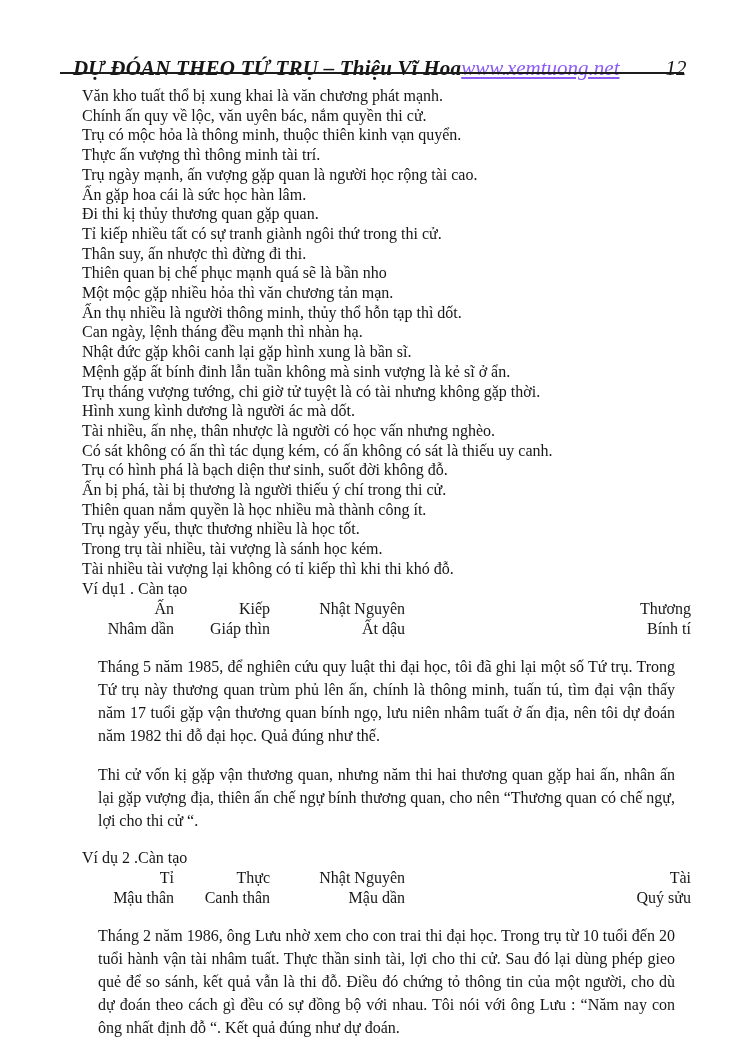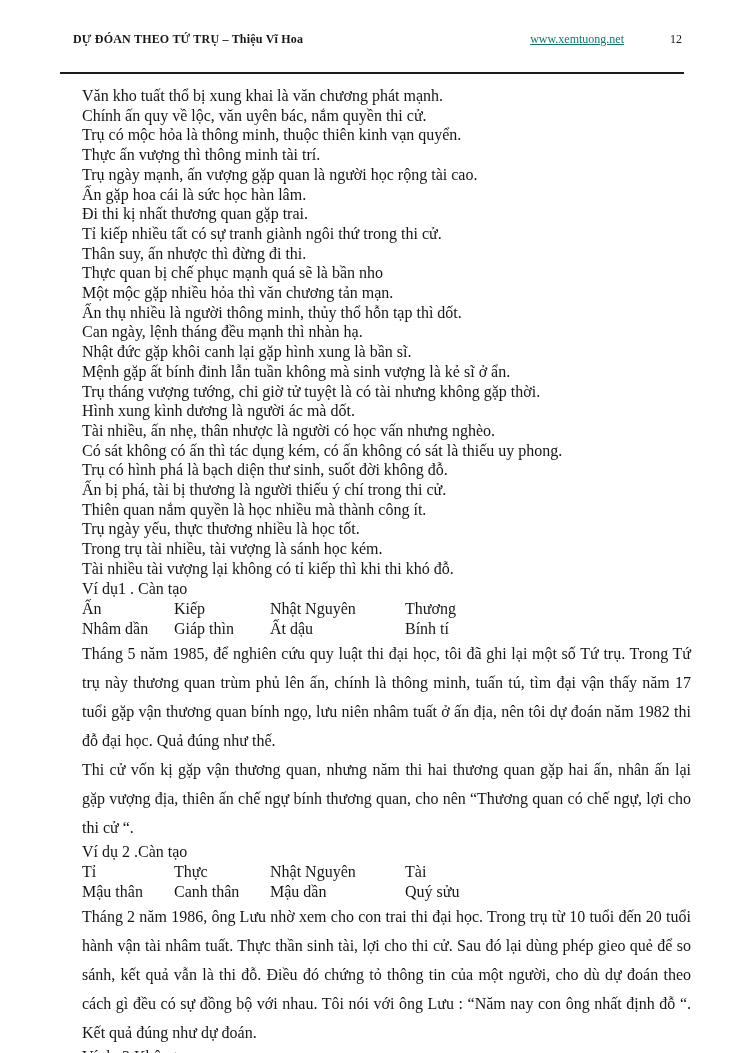--- a/index.html
+++ b/index.html
@@ -8,36 +8,37 @@
     width: 744px;
     height: 1053px;
     margin: 0 auto;
     background: #ffffff;
     color: #161616;
     font-family: "Liberation Serif", "DejaVu Serif", serif;
     overflow: hidden;
   }
   .header {
     position: absolute;
-    top: 32px;
+    top: 56px;
     left: 73px;
     right: 62px;
     display: flex;
     align-items: baseline;
-    font-size: 12px;
+    font-size: 21px;
+    font-style: italic;
   }
   .header-title {
     flex: 1;
     font-weight: bold;
     letter-spacing: 0.2px;
     white-space: nowrap;
   }
   .website {
     text-decoration: underline;
-    color: #0f766e;
+    color: #8b5cf6;
     margin-right: 46px;
     white-space: nowrap;
   }
   .page-num { white-space: nowrap; }
   .rule {
     position: absolute;
     top: 72px;
     left: 60px;
     width: 624px;
     border-top: 2px solid #1c1c1c;
@@ -55,26 +56,27 @@
   }
   .example-heading {
     font-weight: normal;
     line-height: 20px;
   }
   .pillar-table { width: 100%; }
   .pillar-row {
     display: grid;
     grid-template-columns: 92px 96px 135px 1fr;
     line-height: 20px;
+    text-align: right;
   }
   .pillar-cell { white-space: nowrap; }
   .body-paragraph {
-    margin: 0;
+    margin: 16px;
     text-align: justify;
-    line-height: 29px;
+    line-height: 23px;
   }
 </style>
 </head>
 <body>
 
 <div class="page">
 
   <div class="header">
     <span class="header-title">DỰ ĐÓAN THEO TỨ TRỤ – Thiệu Vĩ Hoa</span>
     <span class="website">www.xemtuong.net</span>
@@ -85,33 +87,33 @@
 
   <div class="content">
 
     <div class="aphorisms">
       <div class="aphorism">Văn kho tuất thổ bị xung khai là văn chương phát mạnh.</div>
       <div class="aphorism">Chính ấn quy về lộc, văn uyên bác, nắm quyền thi cử.</div>
       <div class="aphorism">Trụ có mộc hỏa là thông minh, thuộc thiên kinh vạn quyển.</div>
       <div class="aphorism">Thực ấn vượng thì thông minh tài trí.</div>
       <div class="aphorism">Trụ ngày mạnh, ấn vượng gặp quan là người học rộng tài cao.</div>
       <div class="aphorism">Ấn gặp hoa cái là sức học hàn lâm.</div>
-      <div class="aphorism">Đi thi kị nhất thương quan gặp trai.</div>
+      <div class="aphorism">Đi thi kị thủy thương quan gặp quan.</div>
       <div class="aphorism">Tỉ kiếp nhiều tất có sự tranh giành ngôi thứ trong thi cử.</div>
       <div class="aphorism">Thân suy, ấn nhược thì đừng đi thi.</div>
-      <div class="aphorism">Thực quan bị chế phục mạnh quá sẽ là bần nho</div>
+      <div class="aphorism">Thiên quan bị chế phục mạnh quá sẽ là bần nho</div>
       <div class="aphorism">Một mộc gặp nhiều hỏa thì văn chương tản mạn.</div>
       <div class="aphorism">Ấn thụ nhiều là người thông minh, thủy thổ hỗn tạp thì dốt.</div>
       <div class="aphorism">Can ngày, lệnh tháng đều mạnh thì nhàn hạ.</div>
       <div class="aphorism">Nhật đức gặp khôi canh lại gặp hình xung là bần sĩ.</div>
       <div class="aphorism">Mệnh gặp ất bính đinh lẫn tuần không mà sinh vượng là kẻ sĩ ở ẩn.</div>
       <div class="aphorism">Trụ tháng vượng tướng, chi giờ tử tuyệt là có tài nhưng không gặp thời.</div>
       <div class="aphorism">Hình xung kình dương là người ác mà dốt.</div>
       <div class="aphorism">Tài nhiều, ấn nhẹ, thân nhược là người có học vấn nhưng nghèo.</div>
-      <div class="aphorism">Có sát không có ấn thì tác dụng kém, có ấn không có sát là thiếu uy phong.</div>
+      <div class="aphorism">Có sát không có ấn thì tác dụng kém, có ấn không có sát là thiếu uy canh.</div>
       <div class="aphorism">Trụ có hình phá là bạch diện thư sinh, suốt đời không đỗ.</div>
       <div class="aphorism">Ấn bị phá, tài bị thương là người thiếu ý chí trong thi cử.</div>
       <div class="aphorism">Thiên quan nắm quyền là học nhiều mà thành công ít.</div>
       <div class="aphorism">Trụ ngày yếu, thực thương nhiều là học tốt.</div>
       <div class="aphorism">Trong trụ tài nhiều, tài vượng là sánh học kém.</div>
       <div class="aphorism">Tài nhiều tài vượng lại không có tỉ kiếp thì khi thi khó đỗ.</div>
     </div>
 
     <div class="example-heading">Ví dụ1 . Càn tạo</div>
 

